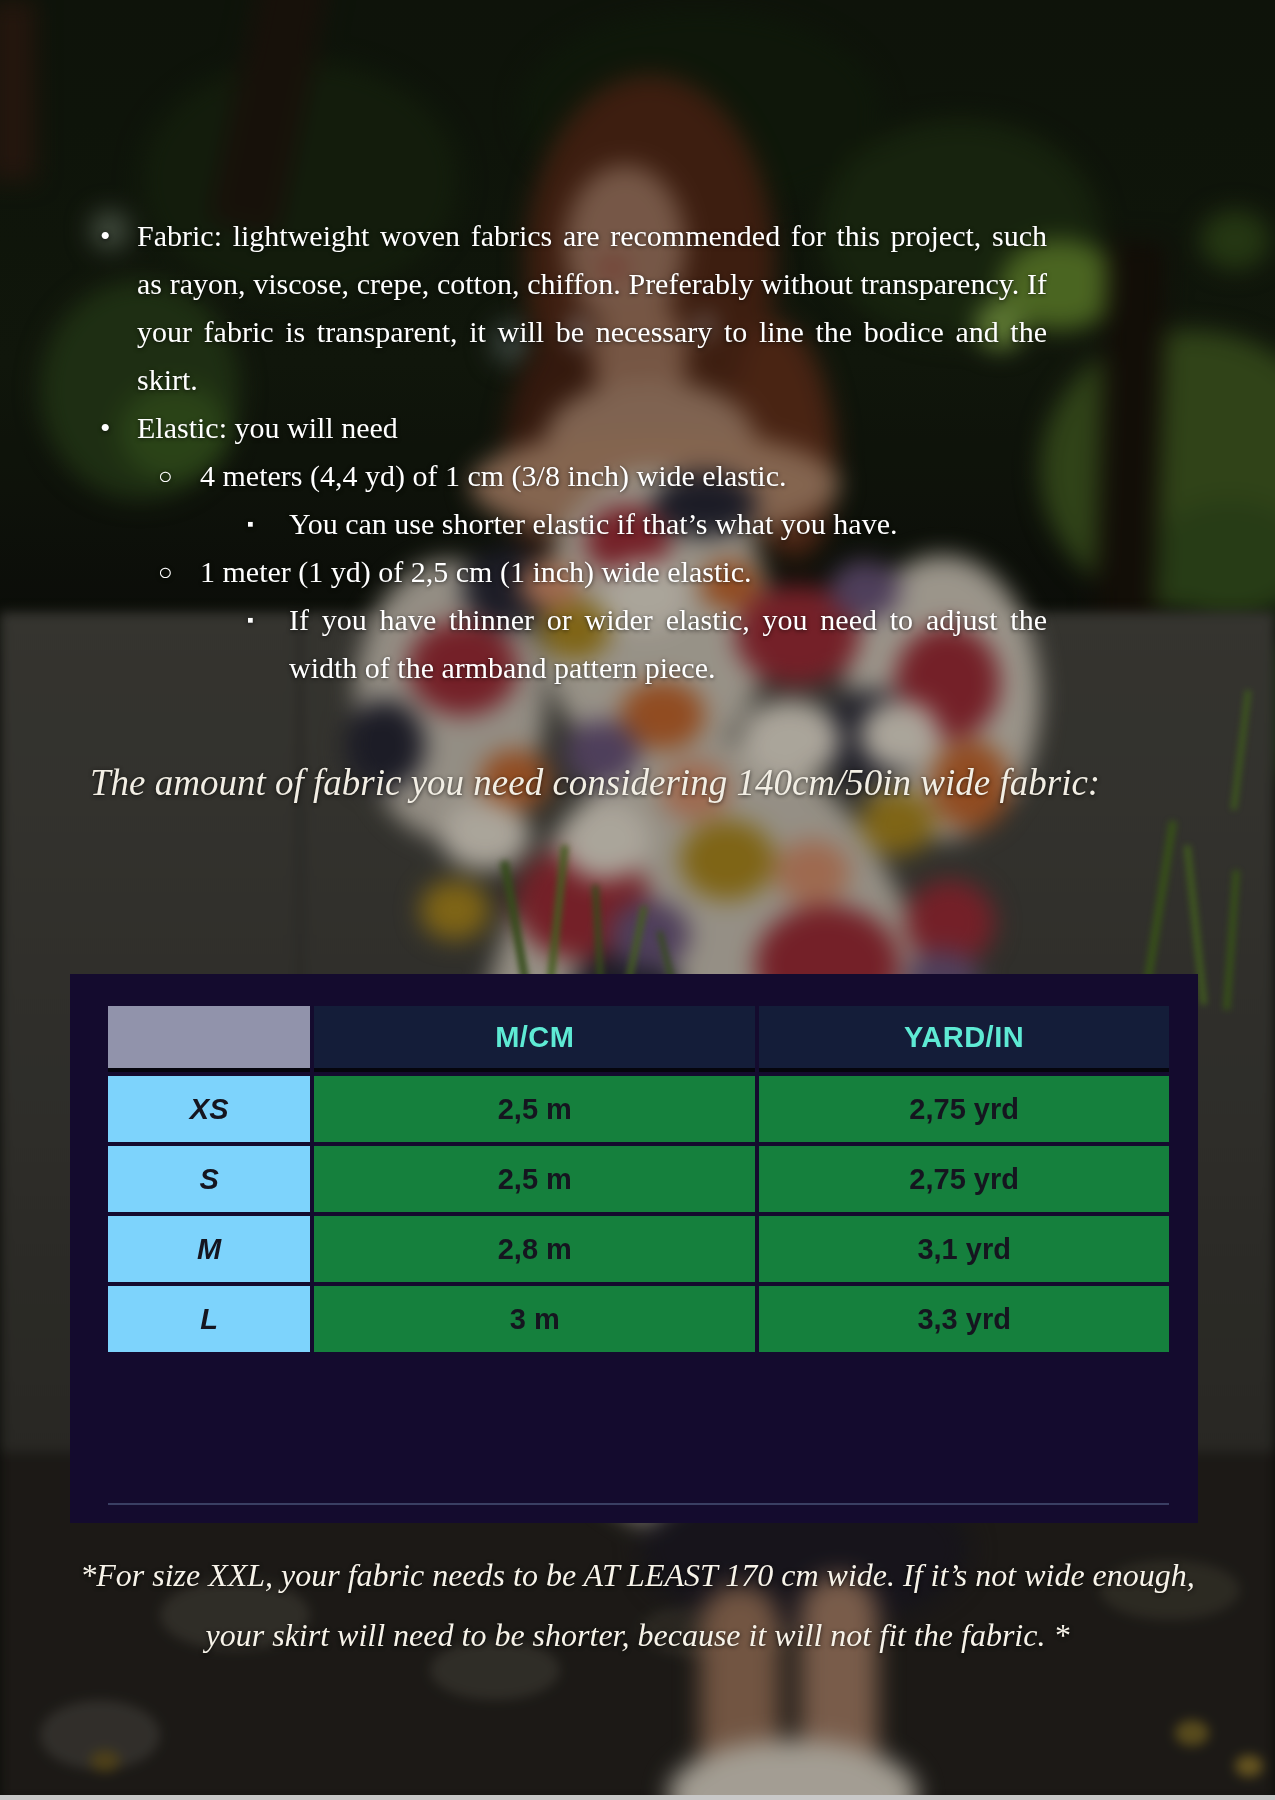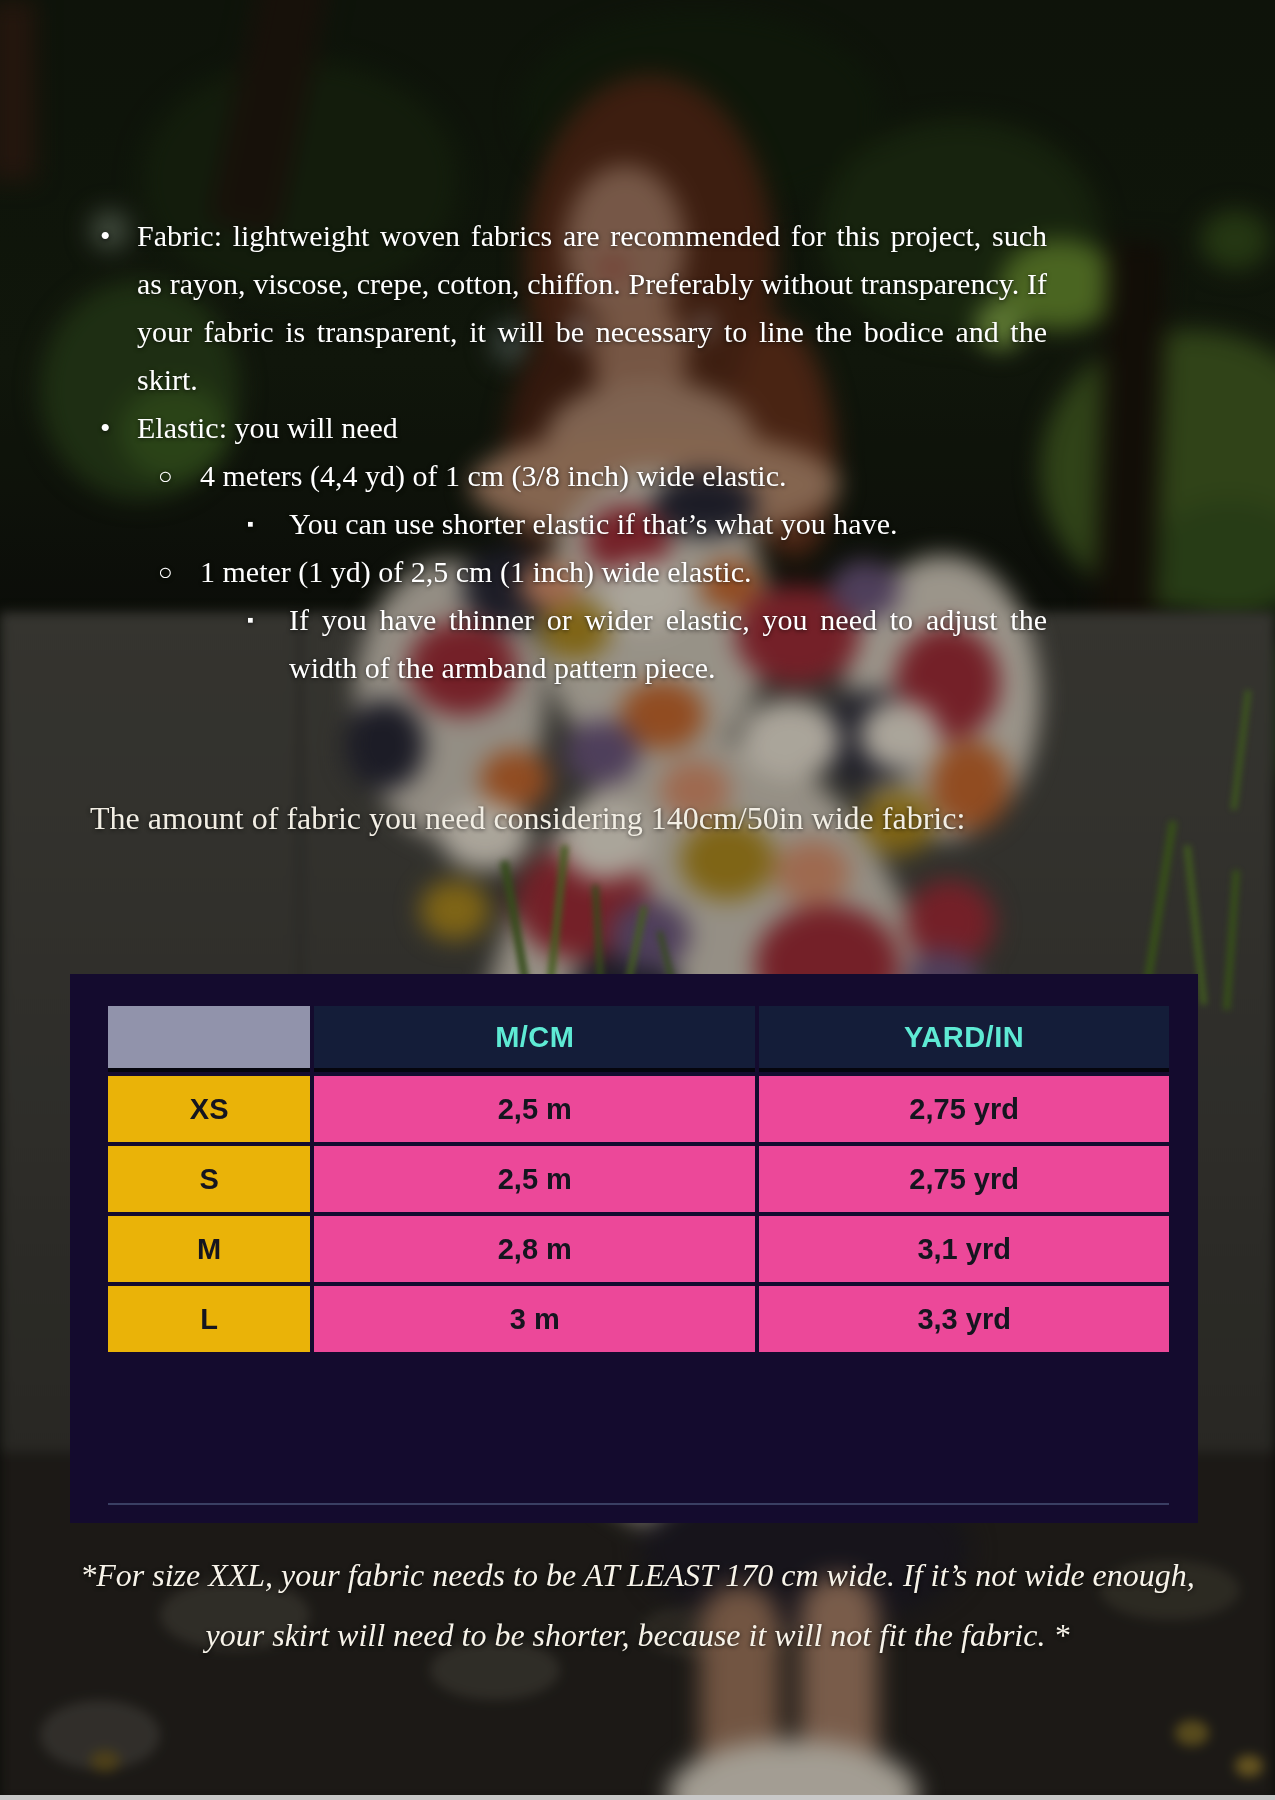--- a/index.html
+++ b/index.html
@@ -32,33 +32,33 @@
   .row{display:flex;align-items:flex-start;}
   .mk{flex:0 0 auto;line-height:48px;}
   .row-l1 .mk{width:27px;font-size:30px;}
   .row-l2{margin-left:58px;}
   .row-l2 .mk{width:32px;font-size:24px;}
   .row-l3{margin-left:147px;}
   .row-l3 .mk{width:32px;font-size:19px;}
   .li-text{flex:1 1 auto;text-align:justify;margin-left:10px;}
   .li-text.nojust{text-align:left;}
 
-  .intro{position:absolute;top:798px;left:90px;margin:0;font-size:32px;line-height:40px;
-      color:#f2eee4;text-shadow:0 1px 4px rgba(0,0,0,.65);}
+  .intro{position:absolute;top:763px;left:90px;margin:0;font-size:37px;line-height:40px;
+      color:#f2eee4;text-shadow:0 1px 4px rgba(0,0,0,.65);font-style:italic;}
 
   .table-panel{position:absolute;left:70px;top:974px;width:1128px;height:549px;
       box-sizing:border-box;background:#140b2e;padding:28px 25px 27px 34px;}
   table.fab{border-collapse:separate;border-spacing:4px;width:100%;
       font-family:"Liberation Sans",sans-serif;font-weight:700;font-size:29px;}
   table.fab th,table.fab td{text-align:center;padding:0;}
   th.hd{height:62px;background:#141d39;color:#5eead4;border-bottom:4px solid #05050d;
       letter-spacing:.5px;}
   th.corner{height:62px;background:#9193ab;border-bottom:4px solid #05050d;}
-  td.size-cell{height:66px;background:#eab308;color:#15151f;}
-  td.data-cell{height:66px;background:#ec4899;color:#15151f;margin-top:16px;}
+  td.size-cell{height:66px;background:#7dd3fc;color:#15151f;font-style:italic;}
+  td.data-cell{height:66px;background:#15803d;color:#15151f;margin-top:16px;}
   .table-underline{position:absolute;left:38px;right:29px;bottom:18px;height:2px;background:#3a3f63;}
 
   .footnote{position:absolute;top:1545px;left:60px;width:1155px;margin:0;text-align:center;
       font-style:italic;font-size:32px;line-height:60px;color:#f7f3e9;
       text-shadow:0 1px 4px rgba(0,0,0,.7);}
 </style>
 </head>
 <body>
 
 <div class="page">

